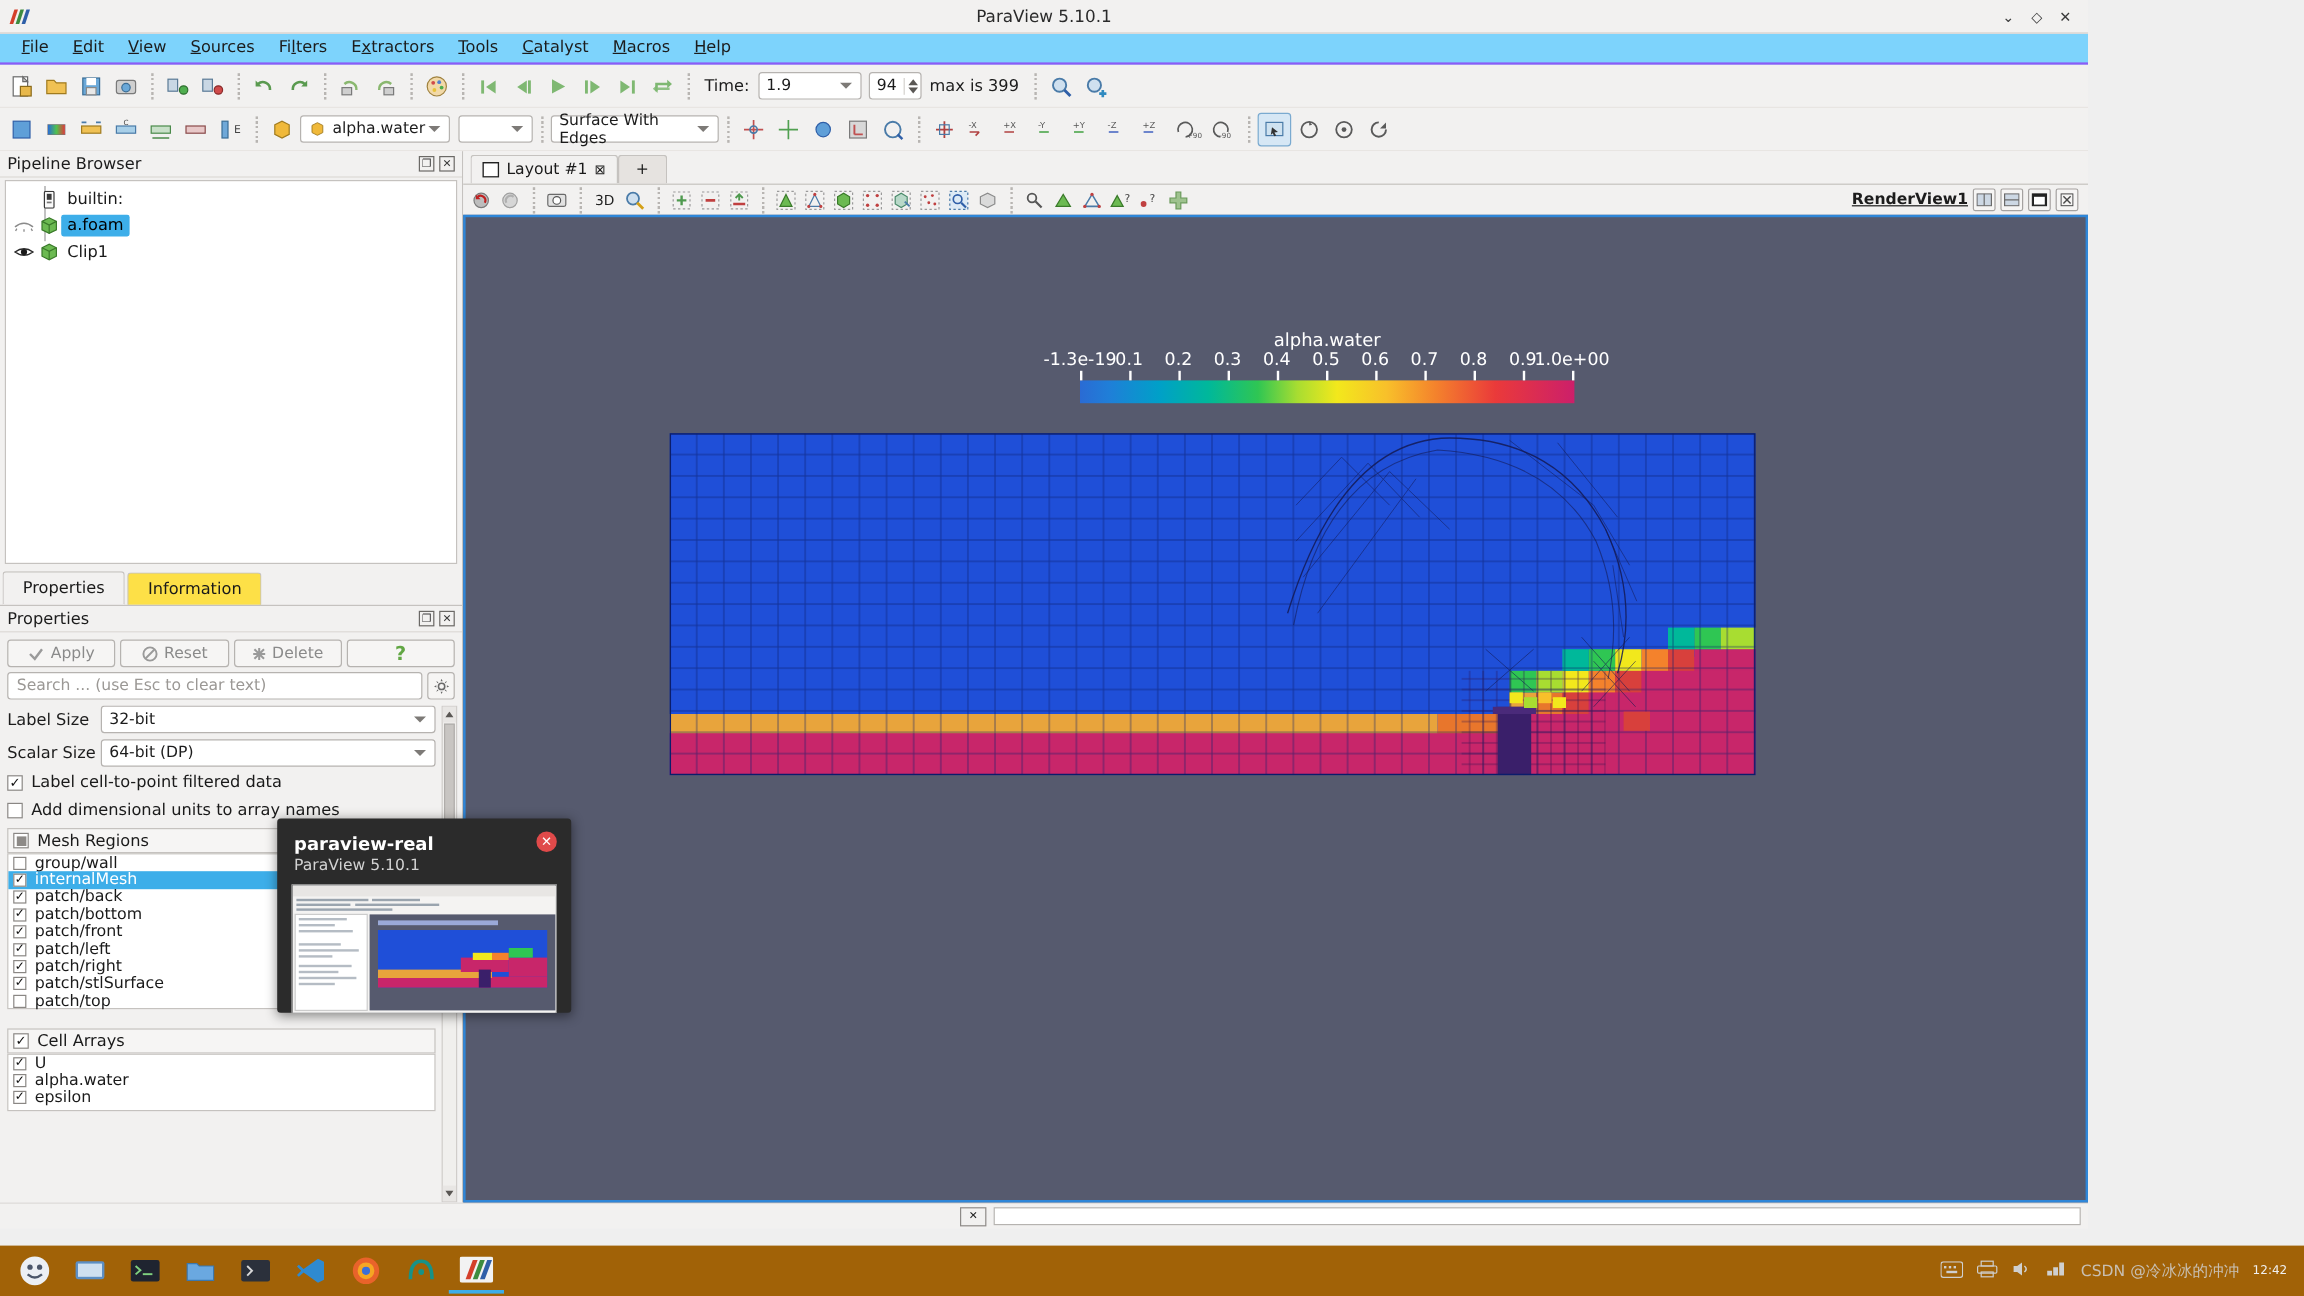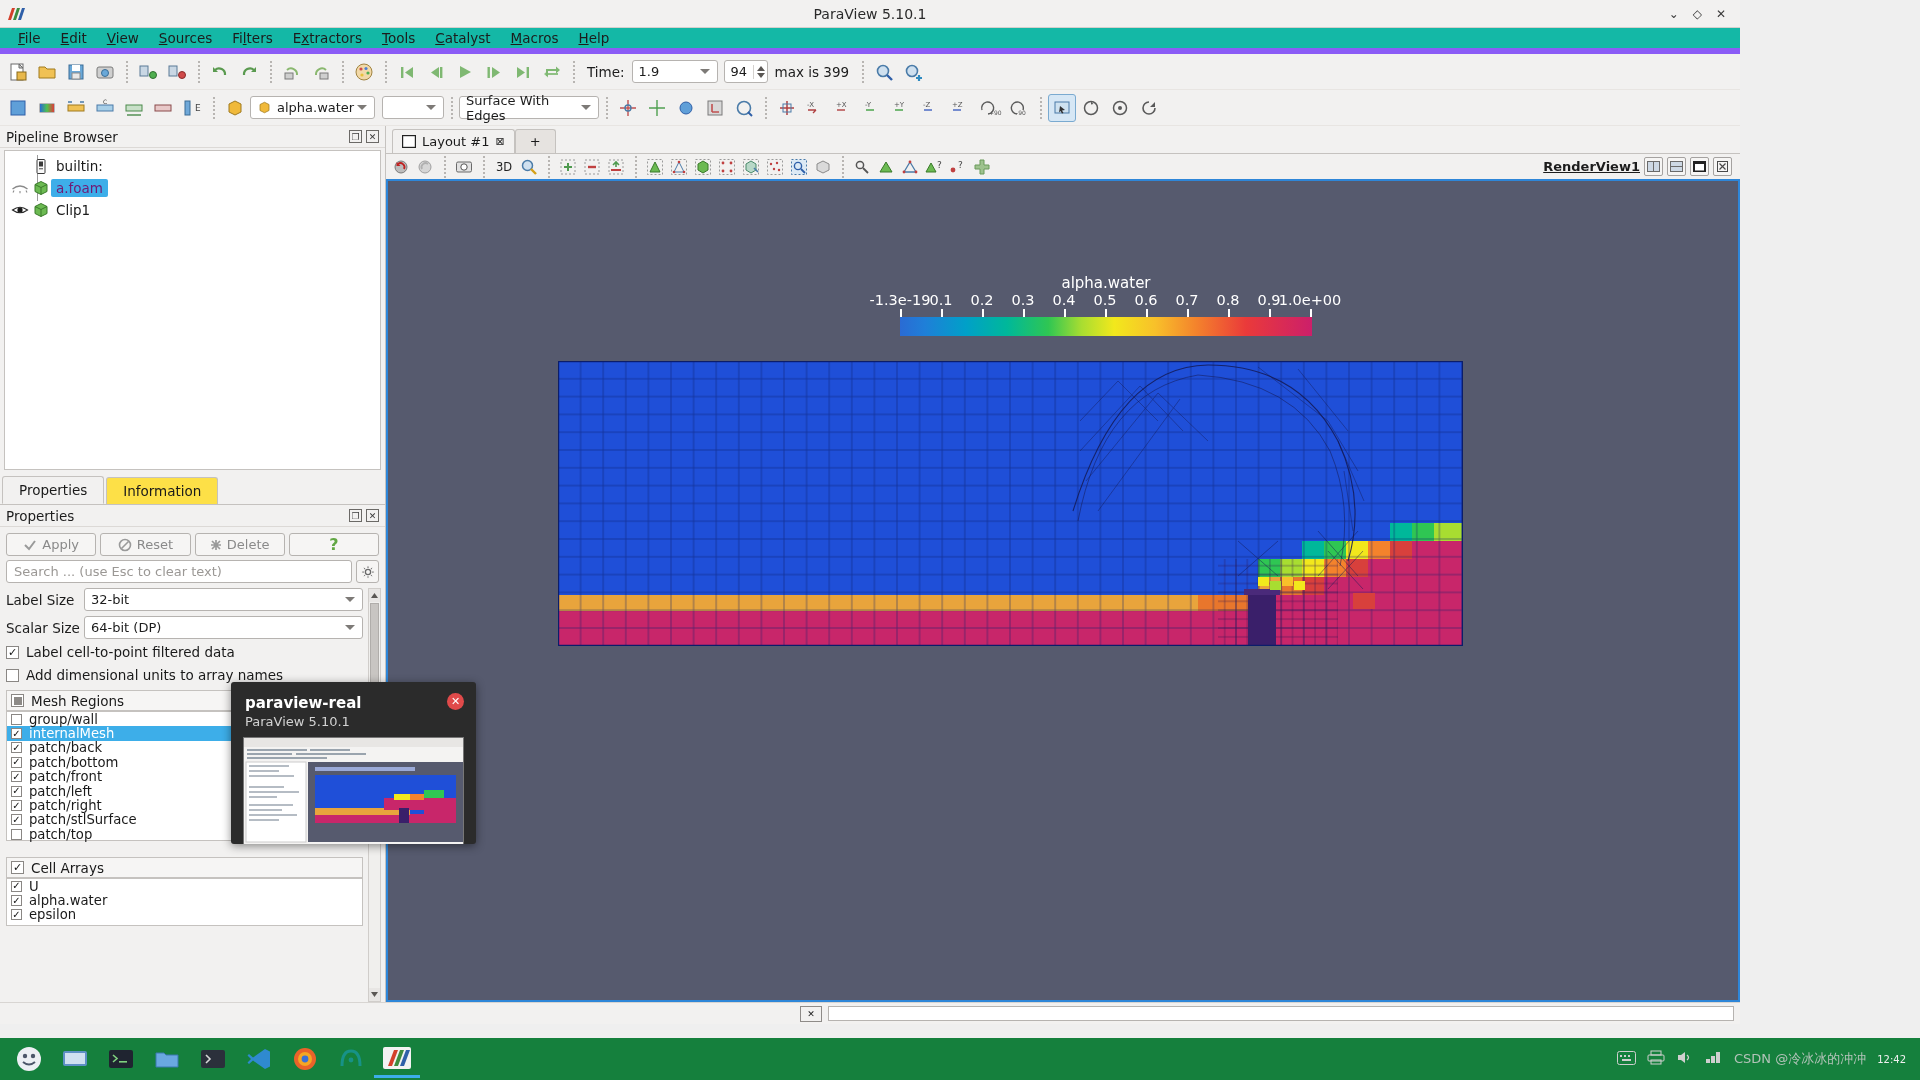--- a/index.html
+++ b/index.html
@@ -22,22 +22,22 @@
   .tb-logo { width: 34px; display:flex; align-items:center; justify-content:center; }
   .tb-title {
     position:absolute; left:0; right:0; text-align:center;
     font-size: 14px; color:#2a2a2a;
   }
   .tb-ctrls { margin-left:auto; display:flex; gap:14px; padding-right:14px; position:relative; z-index:2;}
   .tb-ctrls span { font-size: 12px; color:#3a3a3a; }
 
   
   .menubar {
-    height: 26px; background:#14b8a6; display:flex; align-items:center;
-    padding-left: 8px; border-bottom:6px solid #8b5cf6;
+    height: 26px; background:#7dd3fc; display:flex; align-items:flex-start;
+    padding-left: 8px; border-bottom:2px solid #8b5cf6;
   }
   .menubar .mi { padding: 3px 10px; font-size:13.5px; color:#1c1c1c; cursor:default; }
   .menubar .mi u { text-decoration: underline; }
 
   
   .toolbar {
     height: 36px; background:#f2f1f0; display:flex; align-items:center;
     padding: 0 4px; border-bottom:1px solid #e8e5e2; gap:1px;
   }
   .tbtn {
@@ -85,21 +85,21 @@
            align-items:center;justify-content:center;font-size:9px;color:#3a3a3a; }
 
   .pipeline {
     background:#fff; border:1px solid #c5c2bf; margin:2px 4px 0 4px;
     height: 320px; overflow:hidden; position:relative;
   }
   .pipe-row { display:flex; align-items:center; height:22px; padding-left:4px; position:relative;}
   .pipe-eye { width:22px; display:flex; align-items:center; justify-content:center; }
   .pipe-ico { width:20px; display:flex; align-items:center; justify-content:center; }
   .pipe-lbl { font-size:13.5px; padding: 1px 5px; border-radius:2px;}
-  .pipe-lbl.sel { background:#3daee9; color:#701a75; }
+  .pipe-lbl.sel { background:#3daee9; color:#000000; }
   .pipe-vline { position:absolute; left:32px; top:0; bottom:0; width:1px; background:#9a9a9a;}
 
   
   .tabs { display:flex; margin:6px 0 0 2px; align-items:flex-end; }
   .tab {
     padding:5px 16px 5px 16px; font-size:13.5px; background:#fde047;
     border:1px solid #c5c2bf; border-bottom:none; border-radius:3px 3px 0 0; margin-right:2px;
   }
   .tab.active { background:#f2f1f0; border-bottom:1px solid #f2f1f0; }
 
@@ -193,21 +193,21 @@
 
   
   .statusbar { height:22px; background:#f2f1f0; display:flex; align-items:center;
       border-top:1px solid #d8d5d2; }
   .sb-box { width:22px;height:16px; border:1px solid #8e8b88; margin-left:800px;
       display:flex;align-items:center;justify-content:center;font-size:9px;}
   .sb-progress { flex:1; height:15px; border:1px solid #b6b3b0; background:#fff; margin: 0 6px;}
 
   
   .taskbar { position:absolute; left:0; bottom:0; width:1920px; height:42px;
-     background:#15803d; display:flex; align-items:center; padding:12px 6px; }
+     background:#a16207; display:flex; align-items:center; padding:12px 6px; }
   .tk-item { width:46px; height:38px; display:flex; align-items:center; justify-content:center;}
   .tk-item.active { border-bottom:3px solid #3daee9; }
   .tray { margin-left:auto; display:flex; align-items:center; gap:11px; padding-right:8px;
       color:#dcdcdc; font-size:12px;}
   .wm-text { color:#cfcfcf; font-size:13px; opacity:.85;}
 
   .ico { display:block; }
 </style>
 </head>
 <body>

